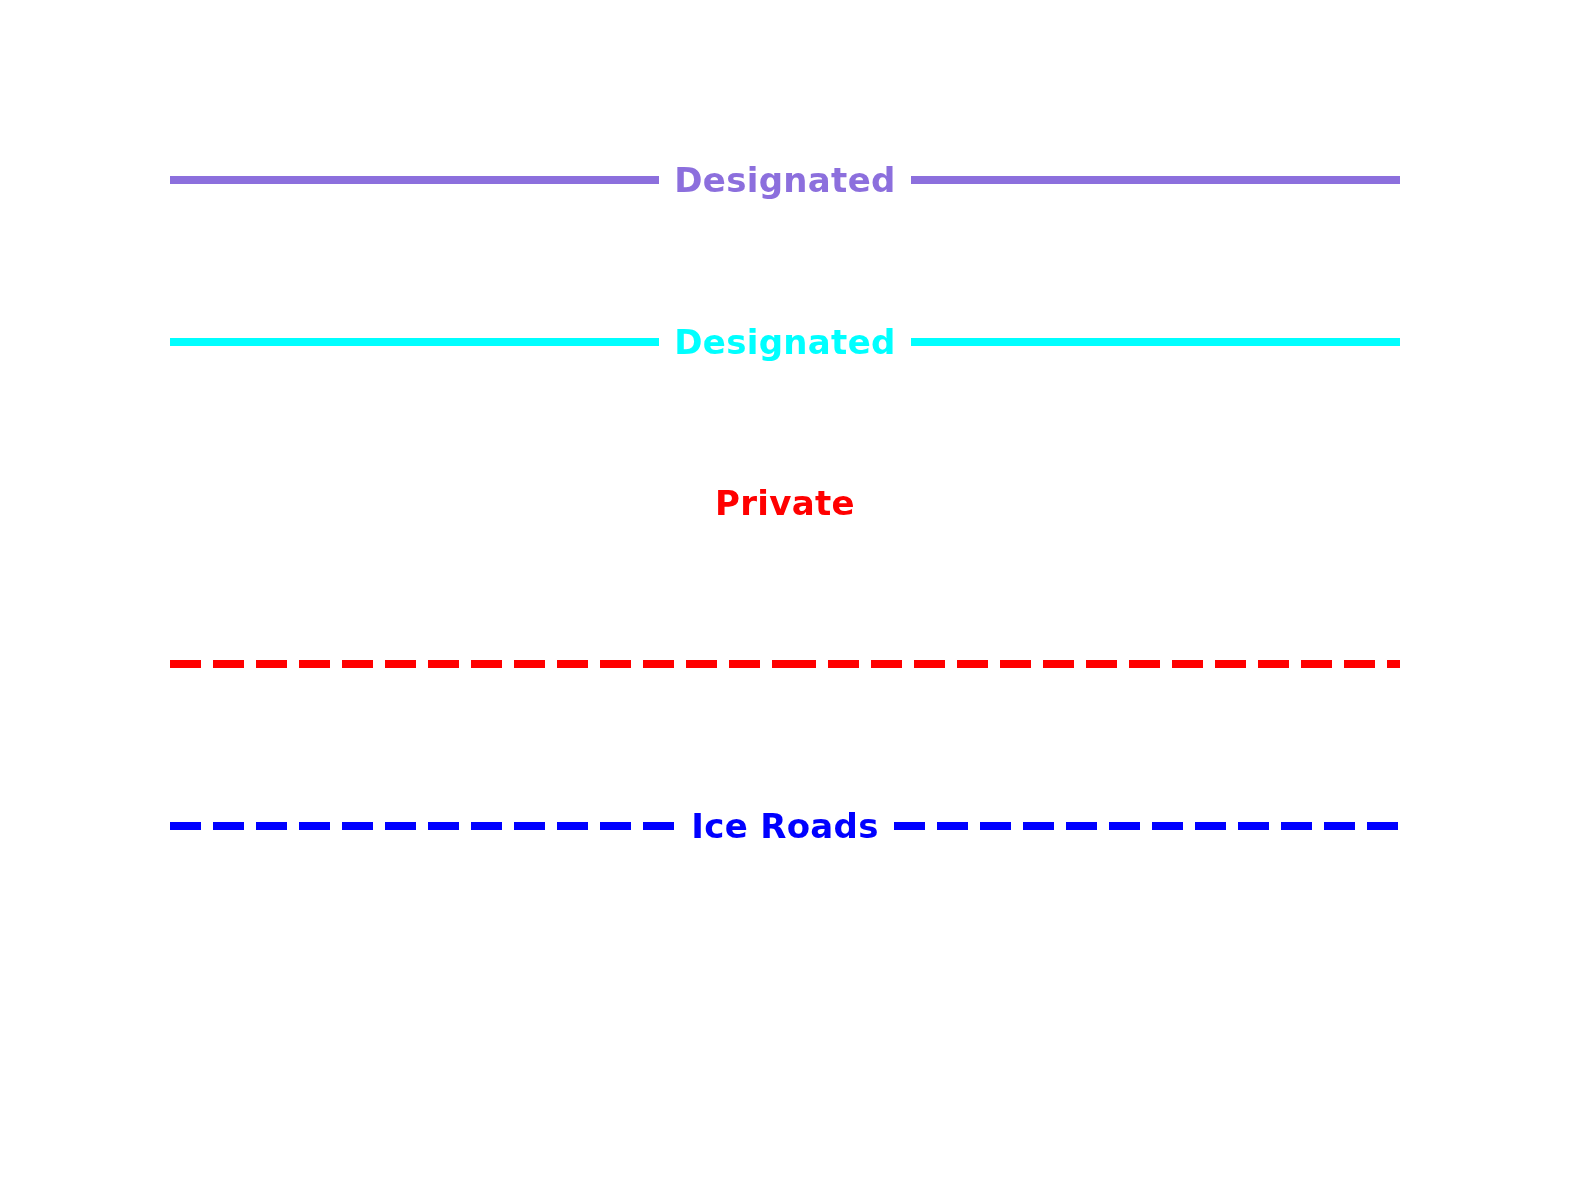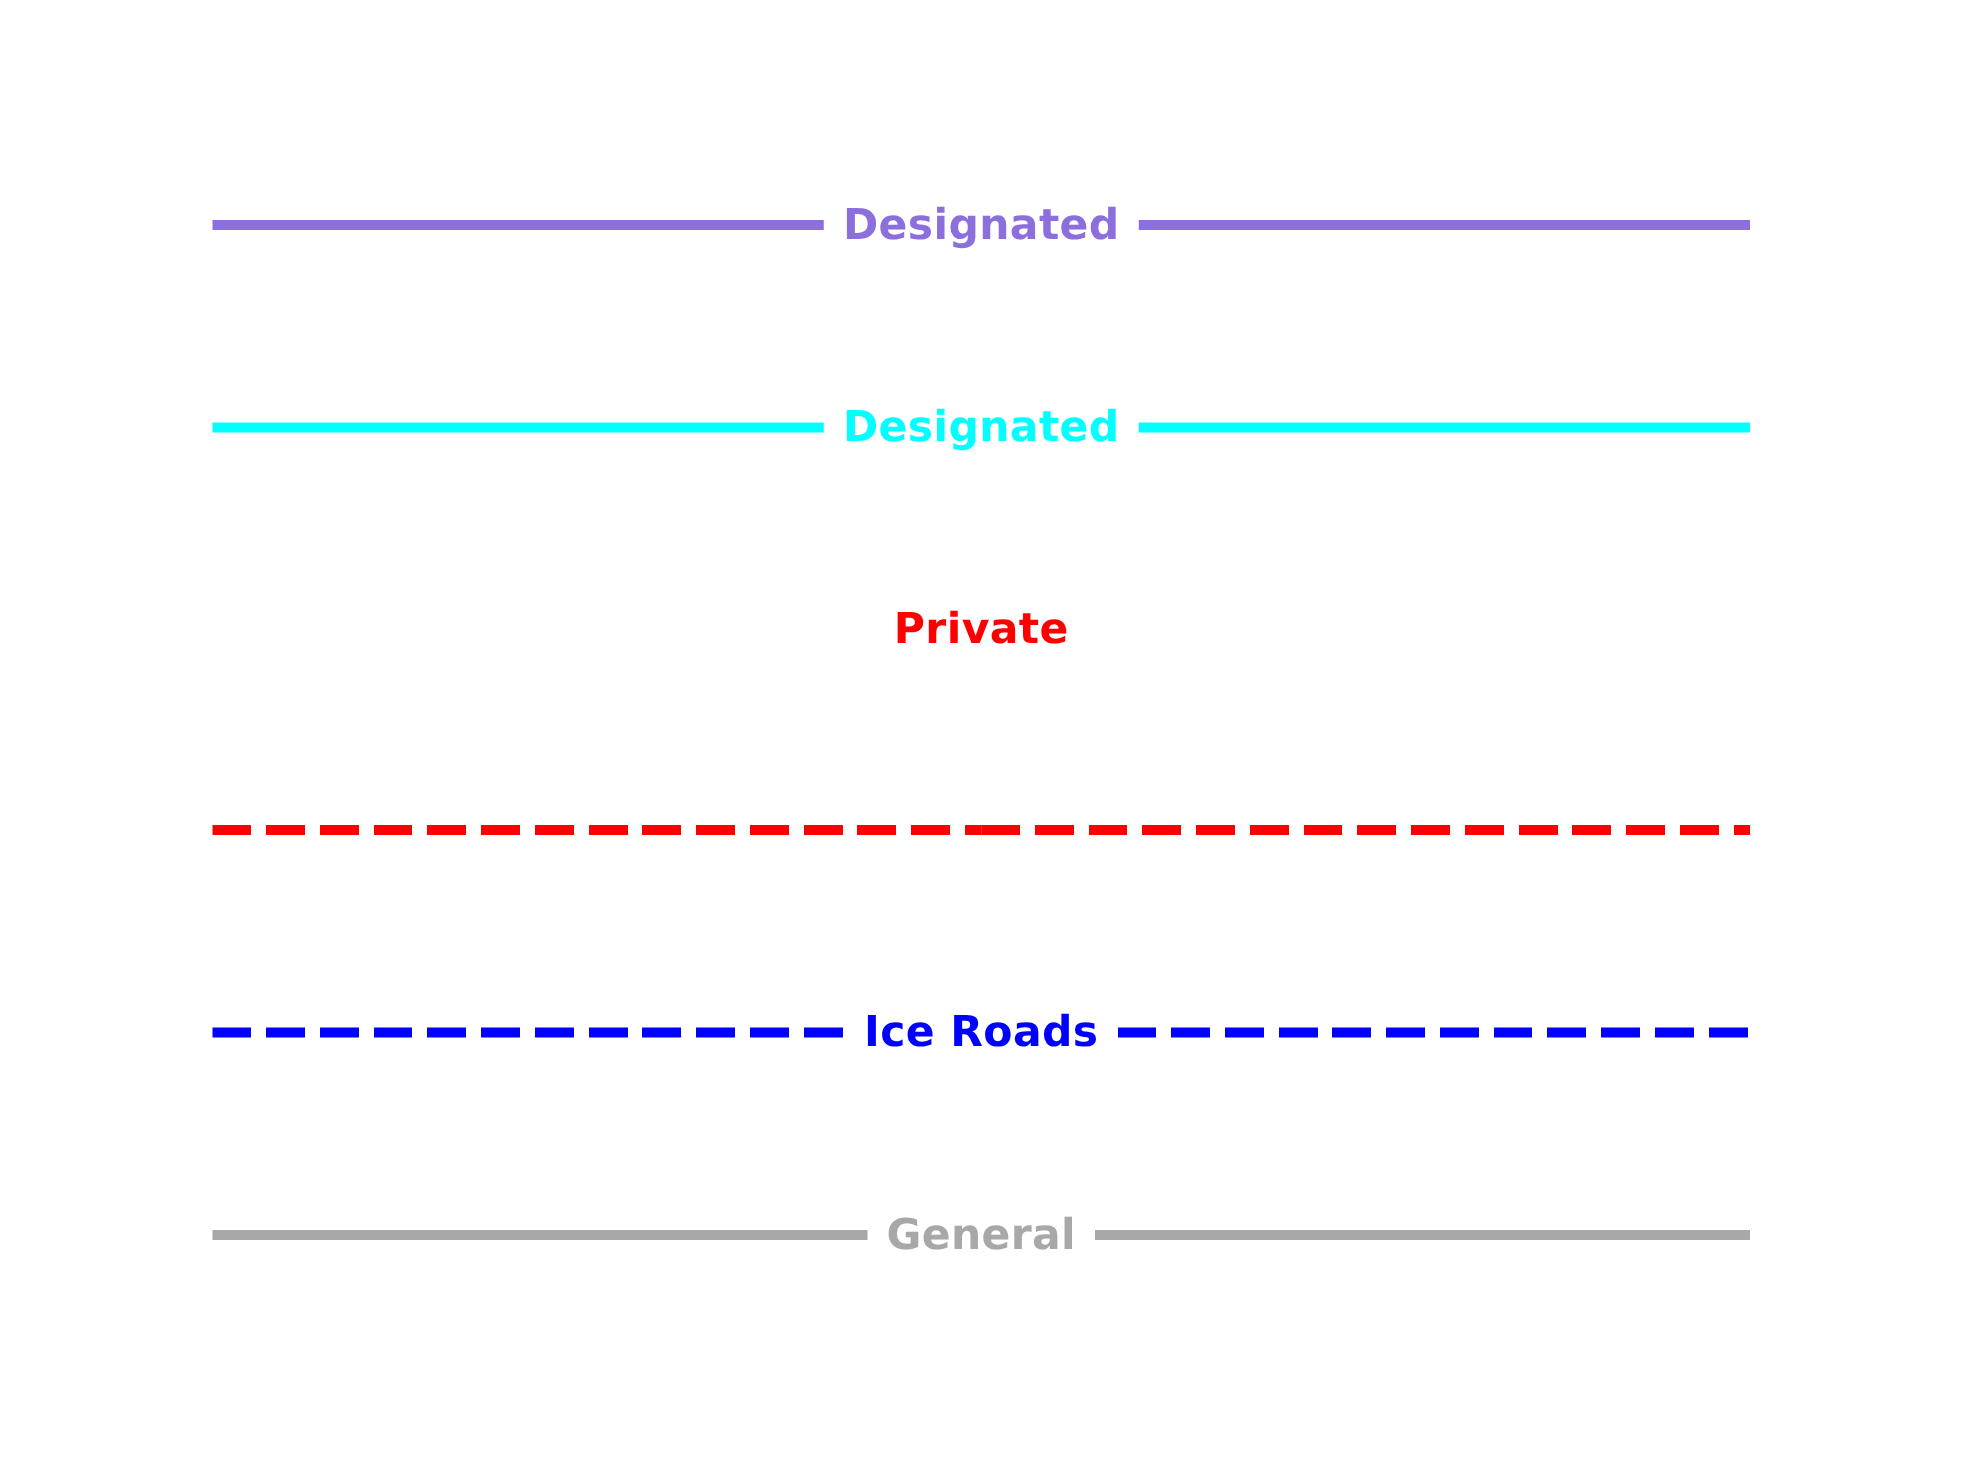--- a/index.html
+++ b/index.html
@@ -87,18 +87,13 @@
     </div>
     <div class="legend-row" style="top: 634px; --rowcolor: #FF0000;">
       <div class="legend-line dashed"></div>
       <div class="legend-line dashed"></div>
     </div>
     <div class="legend-row" style="top: 796px; align-items: center; --rowcolor: #0000FF;">
       <div class="legend-line dashed"></div>
       <div class="legend-label">Ice Roads</div>
       <div class="legend-line dashed"></div>
     </div>
-    <div class="legend-row" style="top: 958px; --rowcolor: #A8A8A8;">
-      <div class="legend-line solid"></div>
-      <div class="legend-label">General</div>
-      <div class="legend-line solid"></div>
-    </div>
   </div>
 
 </body></html>

